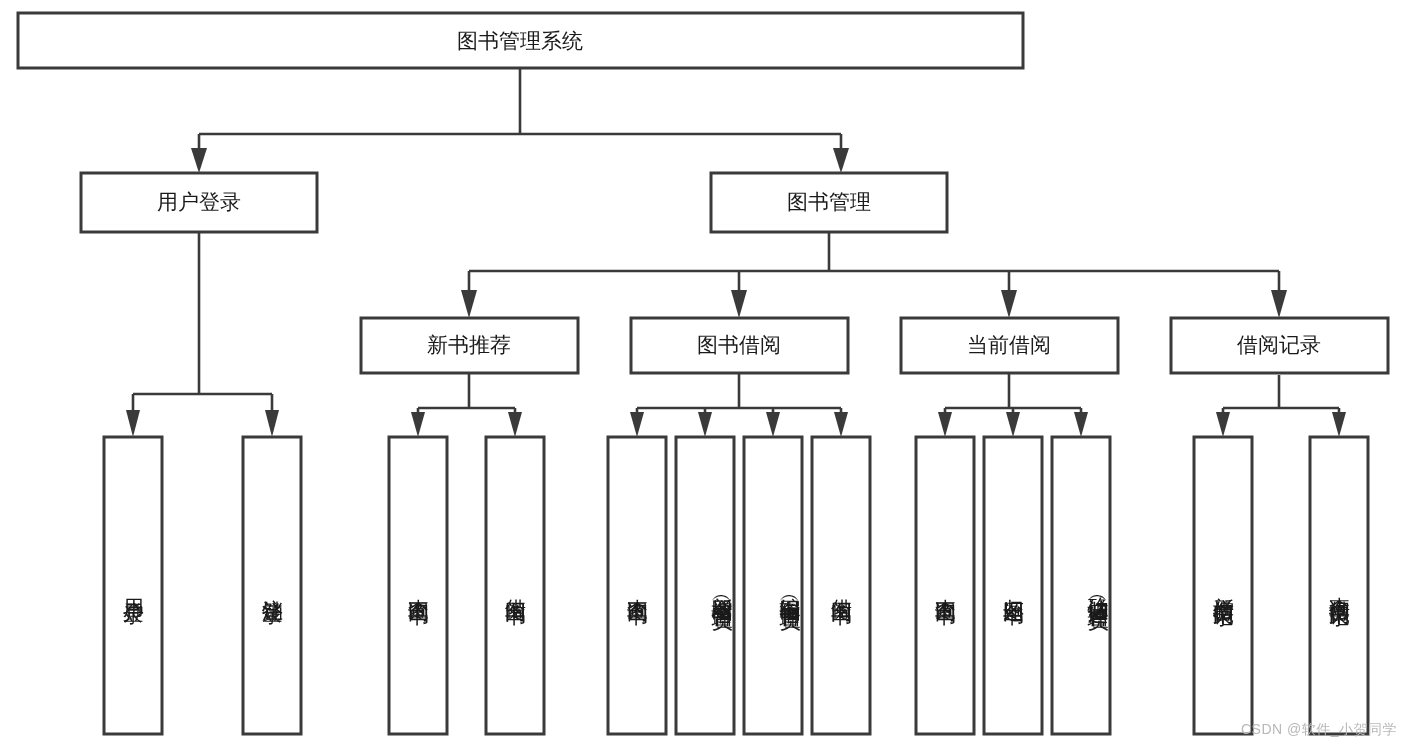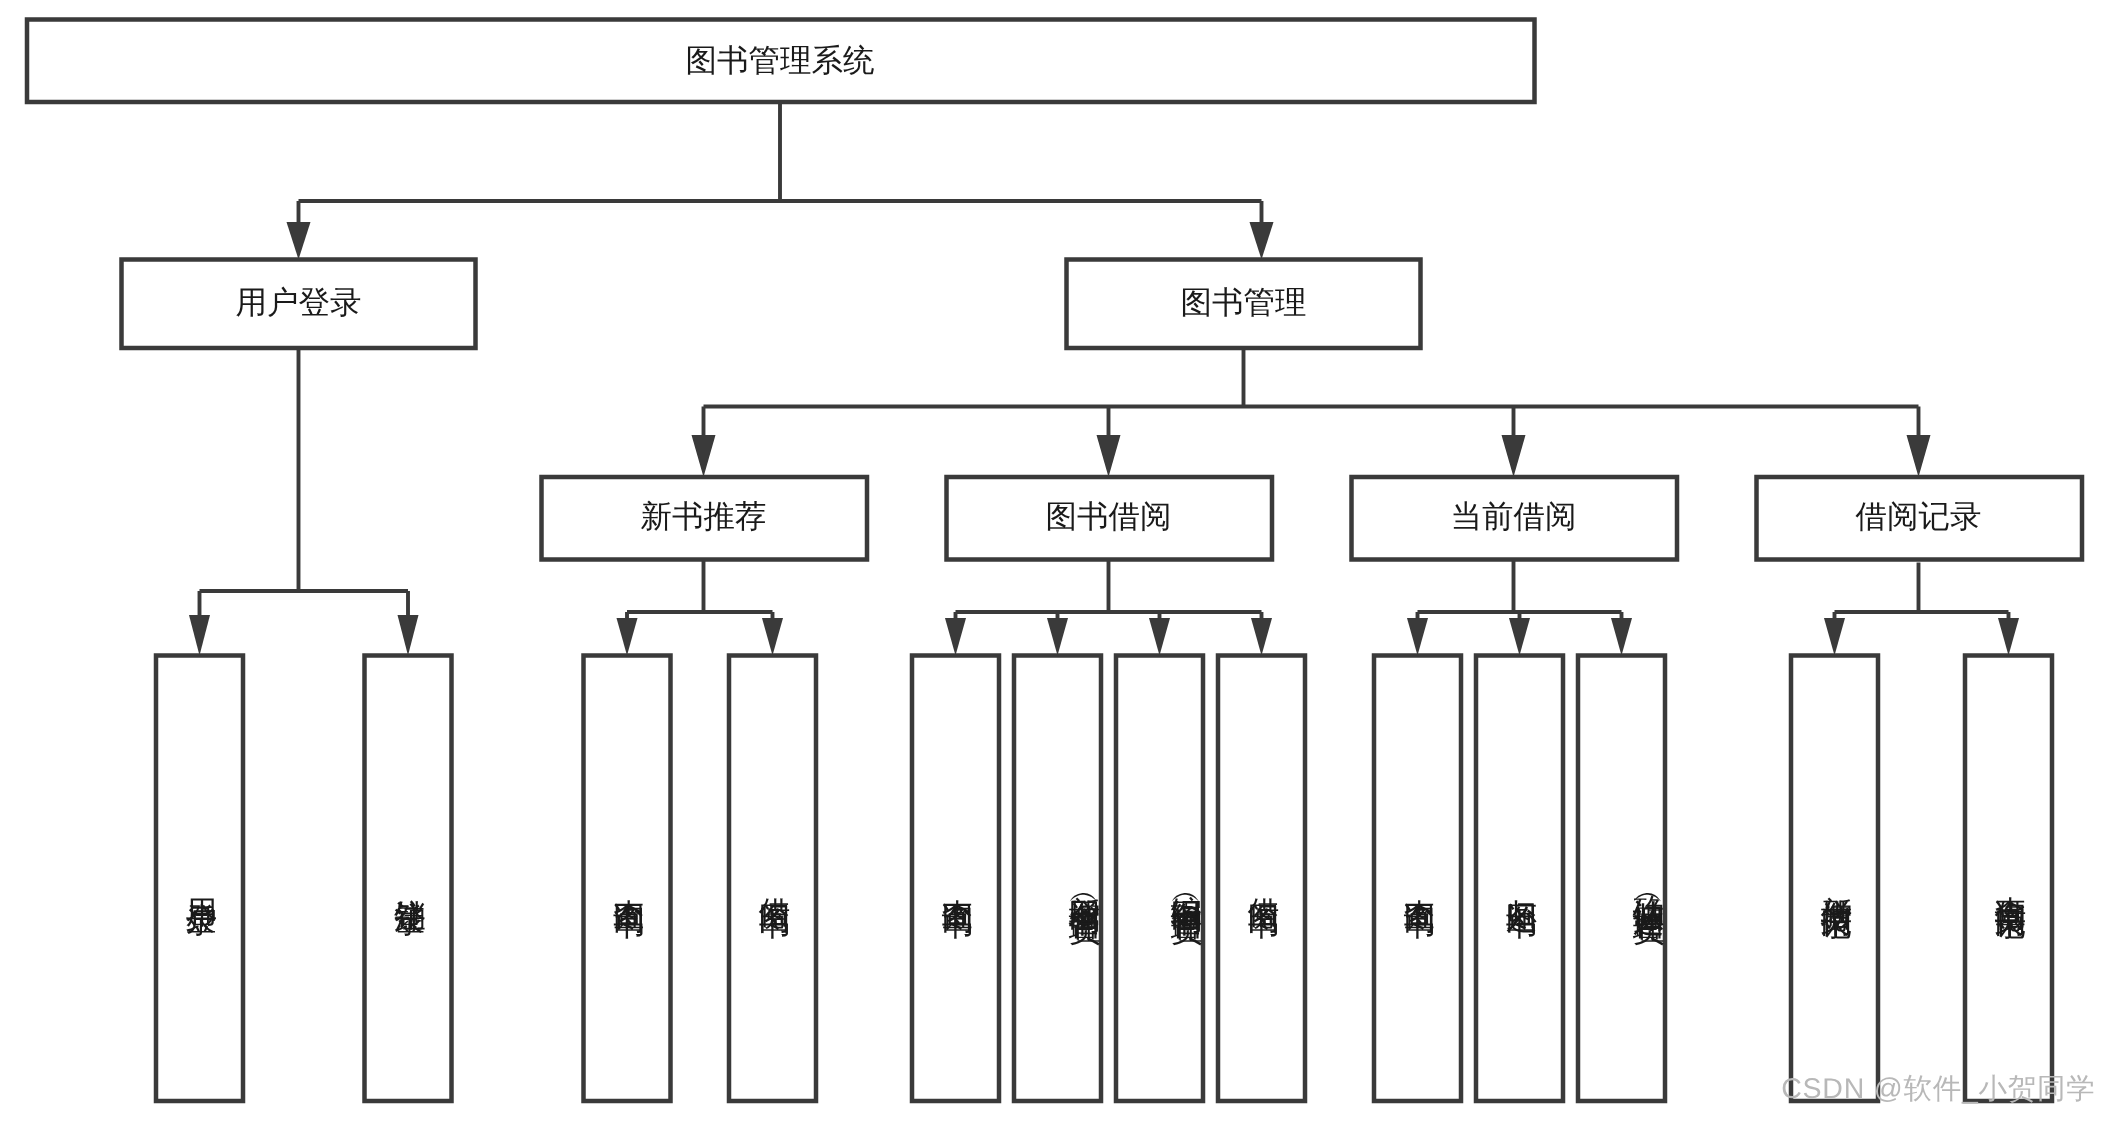--- a/index.html
+++ b/index.html
@@ -54,21 +54,21 @@
     justify-content: center;
     text-align: center;
     white-space: nowrap;
     pointer-events: none;
   }
   #watermark {
     position: absolute;
     right: 8px;
     bottom: 8px;
     font-family: "Liberation Sans", "DejaVu Sans", sans-serif;
-    font-size: 19px;
+    font-size: 14px;
     color: #b8b8b8;
     letter-spacing: 0.5px;
     white-space: nowrap;
     text-align: right;
   }
 </style>
 </head>
 <body>
 
 <svg id="diagram" viewBox="0 0 1405 747">

